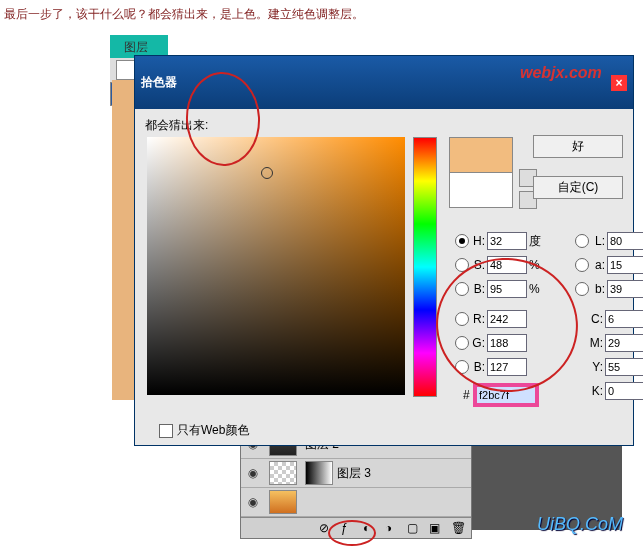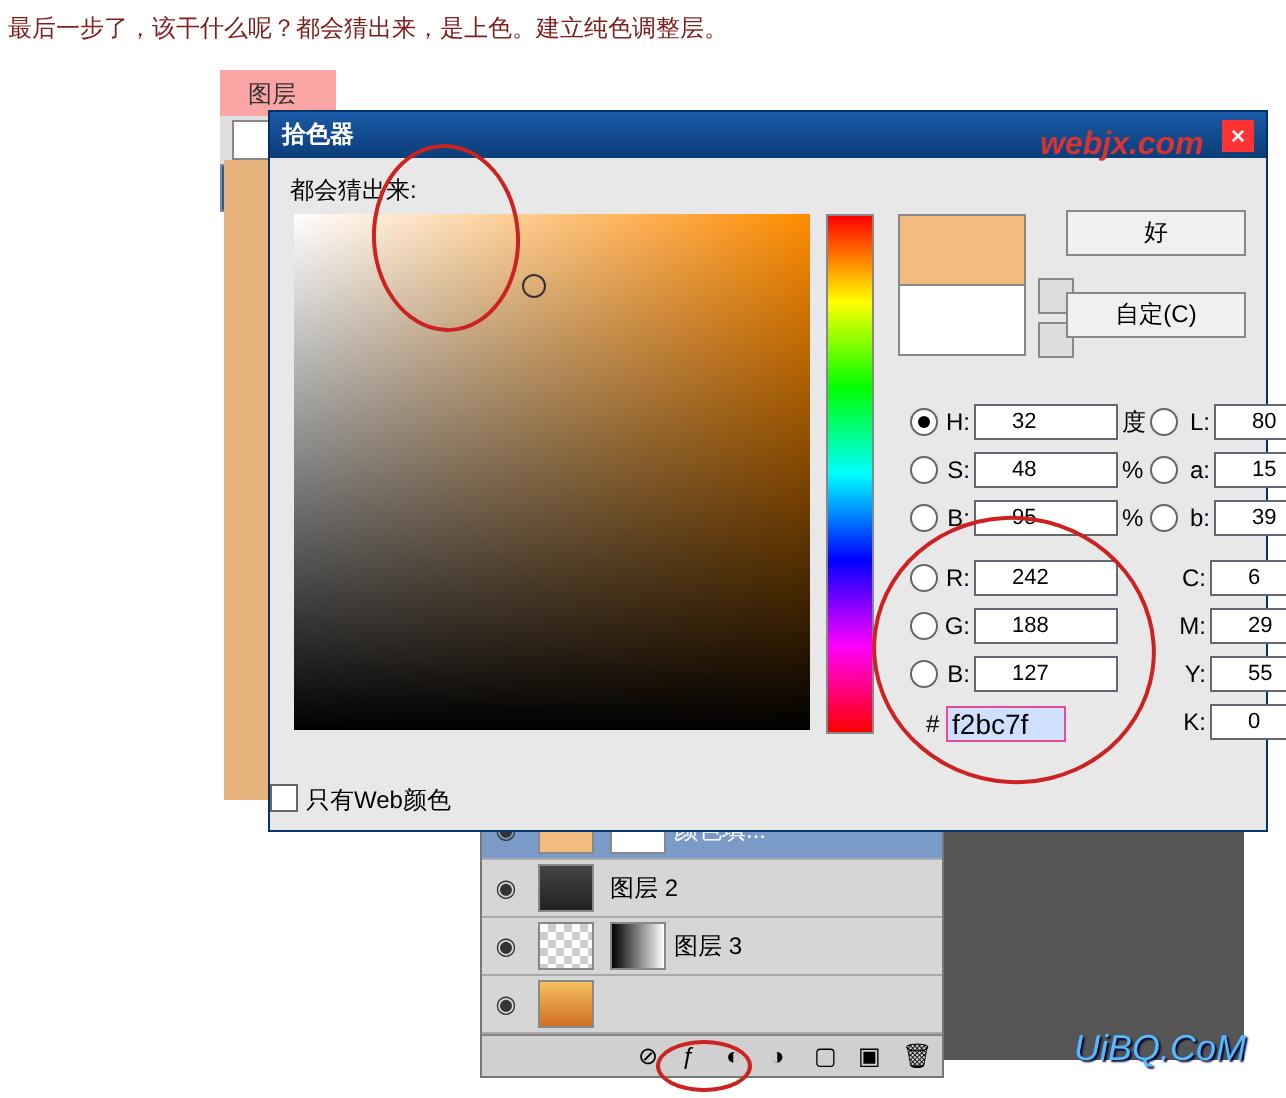--- a/index.html
+++ b/index.html
@@ -1,25 +1,25 @@
 <!DOCTYPE html>
 <html><head>
 <meta charset="utf-8">
 <style>
 body{margin:0;font-family:"SimSun","宋体",sans-serif;font-size:12px;background:#fff;width:643px;height:549px;overflow:hidden;position:relative}
 .caption{font-size:12px;color:#7f1d1d;padding:6px 0 0 4px}
 .panel-wrap{position:absolute;left:110px;top:35px}
-.tab-bar{background:#fca5a5;padding:2px 6px 0 6px;font-size:12px;color:#333}
+.tab-bar{background:#14b8a6;padding:2px 6px 0 6px;font-size:12px;color:#333}
 .tab-bar span{display:inline-block;padding:2px 8px;margin-right:6px}
 .toolbar{background:#dedede;height:20px;padding:2px 6px;display:flex;gap:4px;align-items:center;font-size:11px}
 .toolbar-box{width:18px;height:18px;border:1px solid #888;background:#fff}
 .layer-row{background:#cfcfcf;border:1px solid #888;display:flex;align-items:center;height:22px;font-size:11px;color:#000}
 .layer-row .eye{width:20px;text-align:center}
 .dialog{position:absolute;left:134px;top:55px;width:498px;border:1px solid #003366;background:#e8e8e8;z-index:10}
-.titlebar{background:linear-gradient(#1a5aa6,#0b3d78);color:#fff;padding:3px 6px;display:flex;justify-content:space-between;align-items:center;font-size:12px;font-weight:bold}
+.titlebar{background:linear-gradient(#1a5aa6,#0b3d78);color:#fff;padding:18px 6px;display:flex;justify-content:space-between;align-items:center;font-size:12px;font-weight:bold}
 .titlebar .close{background:#ff3333;color:#fff;width:16px;height:16px;text-align:center;line-height:16px;font-weight:bold}
 .watermark1{position:absolute;left:520px;top:64px;color:#d63333;font-style:italic;font-weight:bold;font-size:16px;z-index:20;font-family:Arial}
 .dlg-body{padding:8px 10px;position:relative;height:320px}
 .lbl{font-size:12px;color:#000;margin-bottom:4px}
 .spectrum{position:absolute;left:12px;top:28px;width:258px;height:258px;background:#000}
 .spectrum .grad{position:absolute;inset:0;background:linear-gradient(to bottom,rgba(0,0,0,0) 0%,#000 100%),linear-gradient(to right,#fff 0%,#ff8c00 100%)}
 .picker-marker{position:absolute;left:114px;top:30px;width:10px;height:10px;border:1px solid #333;border-radius:50%;z-index:2}
 .circle1{position:absolute;left:186px;top:72px;width:70px;height:90px;border:2px solid #cc2222;border-radius:50%;z-index:30;pointer-events:none;transform:rotate(-3deg)}
 .hue-strip{position:absolute;left:278px;top:28px;width:22px;height:258px;border:1px solid #888;background:linear-gradient(to top,red,magenta,blue,cyan,lime,yellow,red)}
 .swatch-wrap{position:absolute;left:314px;top:28px;width:62px}
@@ -27,26 +27,26 @@
 .swatch2{width:62px;height:34px;background:#fff;border:1px solid #888;border-top:none}
 .btn-col{position:absolute;right:10px;top:26px;width:90px;display:flex;flex-direction:column;gap:6px}
 .btn{background:#f0f0f0;border:1px solid #888;padding:2px 0;text-align:center;font-size:12px;cursor:pointer}
 .mini-icons{position:absolute;left:384px;top:60px;display:flex;flex-direction:column;gap:4px}
 .mini-icons div{width:16px;height:16px;border:1px solid #888;background:#ddd}
 .fields{position:absolute;left:320px;top:120px}
 .row{display:flex;align-items:center;height:24px}
 .rad{width:12px;height:12px;border:1px solid #666;border-radius:50%;margin-right:2px;display:inline-block;background:#fff}
 .rad.checked::after{content:"";display:block;width:6px;height:6px;background:#000;border-radius:50%;margin:3px}
 .fl{width:14px;text-align:right;font-size:12px}
-.inp{width:34px;height:16px;border:1px solid #667;font-size:11px;padding:0 18px;margin:0 2px;background:#fff}
+.inp{width:34px;height:16px;border:1px solid #667;font-size:11px;padding:0 2px;margin:0 2px;background:#fff}
 .unit{font-size:12px;width:14px}
 .col2{position:absolute;left:440px;top:120px}
 .hash-row{position:absolute;left:328px;top:274px;display:flex;align-items:center}
-.hex-inp{width:54px;height:16px;border:1px solid #ec4899;font-size:14px;padding:0 2px;background:#cfe0ff}
-.webonly{position:absolute;left:0;bottom:6px;display:flex;align-items:flex-start;gap:4px;font-size:12px}
+.hex-inp{width:54px;height:16px;border:4px solid #ec4899;font-size:11px;padding:0 2px;background:#cfe0ff}
+.webonly{position:absolute;left:24px;bottom:6px;display:flex;align-items:center;gap:4px;font-size:12px}
 .chk{width:12px;height:12px;border:1px solid #666;background:#fff}
 .circle2{position:absolute;left:436px;top:258px;width:138px;height:130px;border:2px solid #cc2222;border-radius:50%;z-index:30;pointer-events:none;transform:rotate(8deg)}
 .peach-bg{position:absolute;left:112px;top:80px;width:40px;height:320px;background:#e8b47d;z-index:1}
 .layers-panel{position:absolute;left:240px;top:400px;width:230px;background:#d8d8d8;border:1px solid #777;z-index:5;font-size:12px}
 .lp-row{display:flex;align-items:center;height:28px;border-bottom:1px solid #aaa;background:#d6d6d6}
 .lp-row.sel{background:#7a9ac8;color:#fff}
 .eye{width:24px;text-align:center;color:#333}
 .thumb{width:26px;height:22px;border:1px solid #888;margin:0 4px;background:#fff;display:inline-block}
 .thumb.peach{background:#f2bc7f}
 .thumb.checker{background:repeating-conic-gradient(#ccc 0 25%,#fff 0 50%);background-size:8px 8px}

